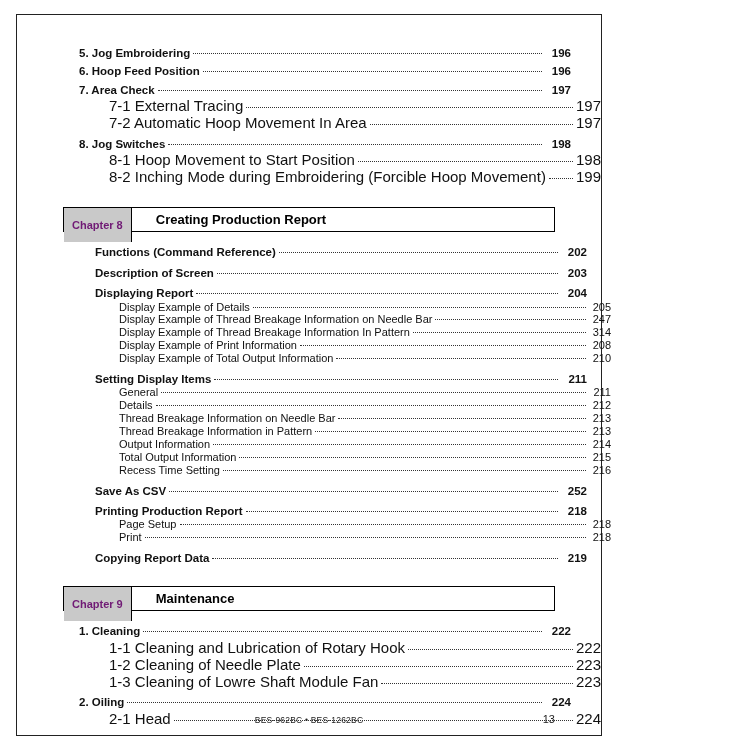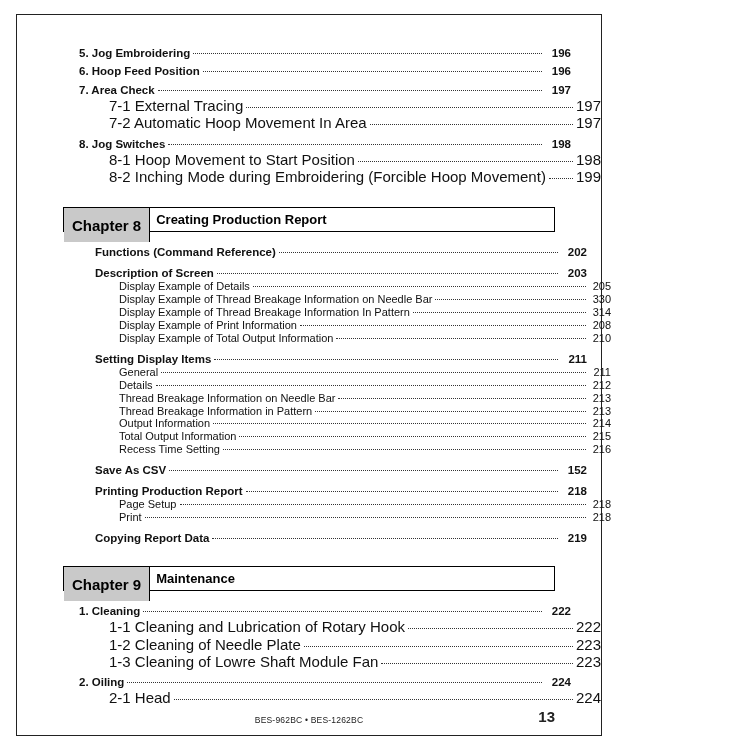--- a/index.html
+++ b/index.html
@@ -101,37 +101,37 @@
   
   .chapter {
     display: flex;
     align-items: stretch;
     margin: 22px 0 14px 0;
     border: 1px solid #000;
     height: 23px;
   }
   .chapter .chap-num {
     background: #c9c9c9;
-    color: #000000;
-    font-size: 15px;
+    color: #701a75;
+    font-size: 11px;
     font-weight: bold;
     display: flex;
     align-items: center;
     padding: 17px 8px;
     border-right: 1px solid #000;
     white-space: nowrap;
   }
   .chapter .chap-title {
     background: #ffffff;
     color: #000;
     font-size: 13px;
     font-weight: bold;
     display: flex;
     align-items: center;
-    padding: 0 6px;
+    padding: 0 24px;
     flex: 1 1 auto;
     white-space: nowrap;
   }
 
   
   .footer {
     position: absolute;
     left: 46px;
     right: 46px;
     bottom: 10px;
@@ -144,22 +144,22 @@
   .footer .model {
     position: absolute;
     left: 50%;
     transform: translateX(-50%);
     letter-spacing: 0.2px;
   }
   .footer .folio {
     position: absolute;
     right: 0;
     bottom: 0;
-    font-size: 15px;
-    font-weight: bold;
+    font-size: 11px;
+    font-weight: normal;
     text-align: center;
   }
 </style>
 </head>
 <body>
 
 <div class="page">
   <div class="page-frame">
 
     <div class="toc">
@@ -228,31 +228,36 @@
           <span class="dots"></span>
           <span class="pg">202</span>
         </div>
 
         <div class="row lvlA">
           <span class="label">Description of Screen</span>
           <span class="dots"></span>
           <span class="pg">203</span>
         </div>
 
+        <div class="row lvlA">
+          <span class="label">Displaying Report</span>
+          <span class="dots"></span>
+          <span class="pg">204</span>
+        </div>
 
         <div class="row lvlB">
           <span class="label">Display Example of Details</span>
           <span class="dots"></span>
           <span class="pg">205</span>
         </div>
 
         <div class="row lvlB">
           <span class="label">Display Example of Thread Breakage Information on Needle Bar</span>
           <span class="dots"></span>
-          <span class="pg">330</span>
+          <span class="pg">247</span>
         </div>
 
         <div class="row lvlB">
           <span class="label">Display Example of Thread Breakage Information In Pattern</span>
           <span class="dots"></span>
           <span class="pg">314</span>
         </div>
 
         <div class="row lvlB">
           <span class="label">Display Example of Print Information</span>
@@ -310,21 +315,21 @@
 
         <div class="row lvlB">
           <span class="label">Recess Time Setting</span>
           <span class="dots"></span>
           <span class="pg">216</span>
         </div>
 
         <div class="row lvlA">
           <span class="label">Save As CSV</span>
           <span class="dots"></span>
-          <span class="pg">152</span>
+          <span class="pg">252</span>
         </div>
 
         <div class="row lvlA">
           <span class="label">Printing Production Report</span>
           <span class="dots"></span>
           <span class="pg">218</span>
         </div>
 
         <div class="row lvlB">
           <span class="label">Page Setup</span>

